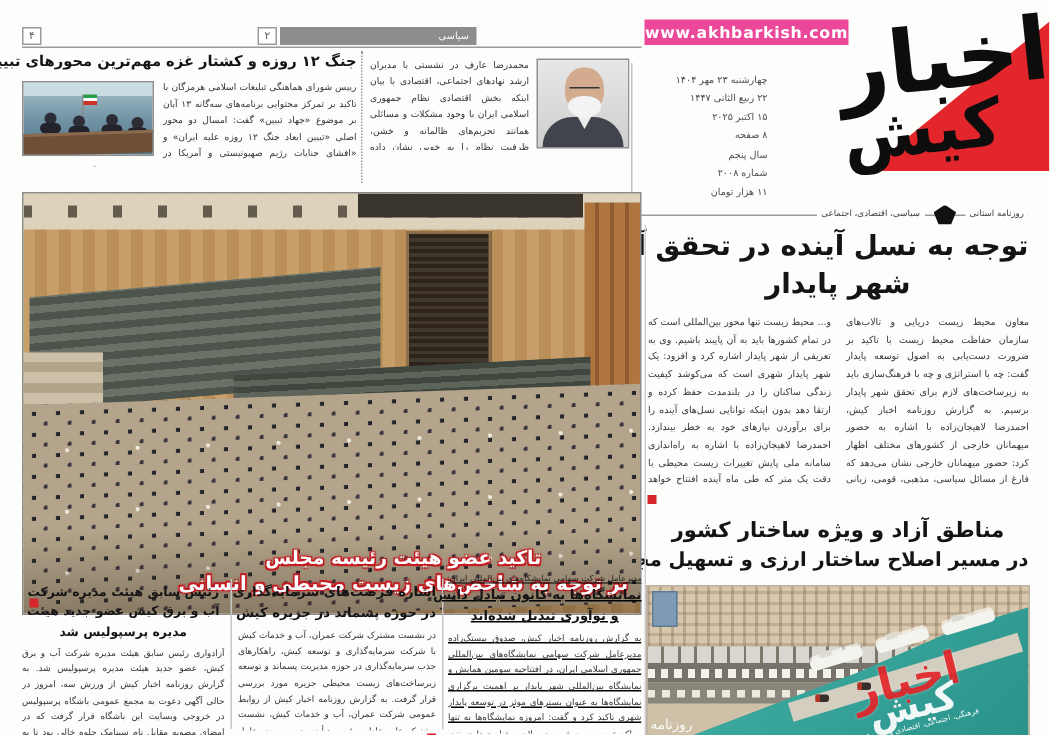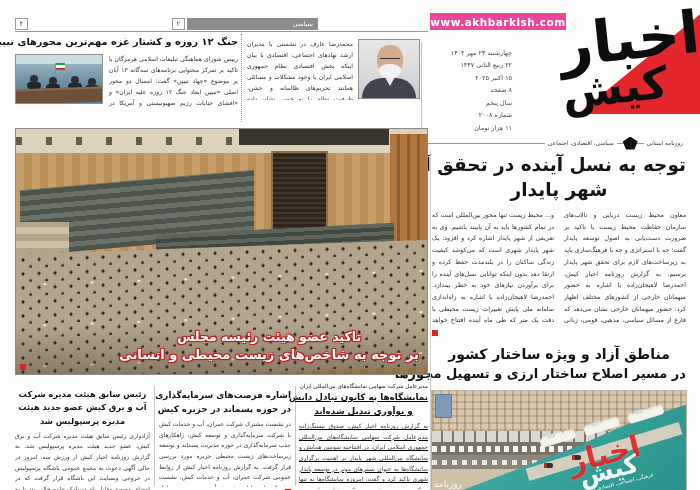--- a/index.html
+++ b/index.html
@@ -96,21 +96,21 @@
   #aref-article .body{margin-top:4px;font-size:6.1px;line-height:1.82;color:#333;text-align:justify;height:62px;overflow:hidden;}
   #aref-photo{float:right;width:62px;height:60px;margin:1px 0 2px 5px;position:relative;overflow:hidden;
               background:linear-gradient(#e7e7e7,#cfcfcf);border:1px solid #8f8f8f;}
   .ar-suit{position:absolute;left:3px;bottom:0;width:54px;height:20px;background:#41444d;border-radius:22px 22px 0 0;}
   .ar-shirt{position:absolute;left:26px;bottom:12px;width:10px;height:9px;background:#ececec;clip-path:polygon(0 0,100% 0,50% 100%);}
   .ar-head{position:absolute;left:18px;top:5px;width:26px;height:30px;background:#d3ab8e;border-radius:46%;}
   .ar-beard{position:absolute;left:20px;top:24px;width:22px;height:14px;background:#f3f3f3;border-radius:45% 45% 50% 50%;}
   .ar-glasses{position:absolute;left:21px;top:15px;width:20px;height:4px;border-bottom:1.5px solid #333;}
 
   
-  #main-photo{left:15px;top:128px;width:413px;height:247px;border:1px solid #8a8a8a;overflow:hidden;
+  #main-photo{left:15px;top:128px;width:413px;height:282px;border:1px solid #8a8a8a;overflow:hidden;
      background:repeating-linear-gradient(90deg,#c89f6b 0 8px,#ba9058 8px 16px);}
   .mp-ceiling{position:absolute;left:0;top:0;width:100%;height:24px;background:#ddd3bd;
      background-image:repeating-linear-gradient(90deg,rgba(70,62,48,.8) 0 6px,transparent 6px 30px);background-size:100% 8px;background-repeat:no-repeat;background-position:0 8px;}
   .mp-darkband{position:absolute;right:38px;top:0;width:150px;height:16px;background:#3a352c;}
   .mp-door{position:absolute;left:62%;top:9%;width:14%;height:53%;background:#2e241b;border:2px solid #8a6f4a;
      background-image:repeating-linear-gradient(0deg,rgba(255,255,255,.09) 0 2px,transparent 2px 5px);}
   .mp-panels{position:absolute;right:0;top:2%;width:9%;height:64%;background:repeating-linear-gradient(90deg,#b0763f 0 7px,#8e5c2e 7px 10px);}
   .mp-seats1{position:absolute;left:1%;top:21%;width:57%;height:27%;transform:skewY(-5deg);
      background:repeating-linear-gradient(0deg,#4c544c 0 5px,#6a7166 5px 10px);}
   .mp-seats2{position:absolute;left:34%;top:41%;width:58%;height:13%;transform:skewY(-3deg);

